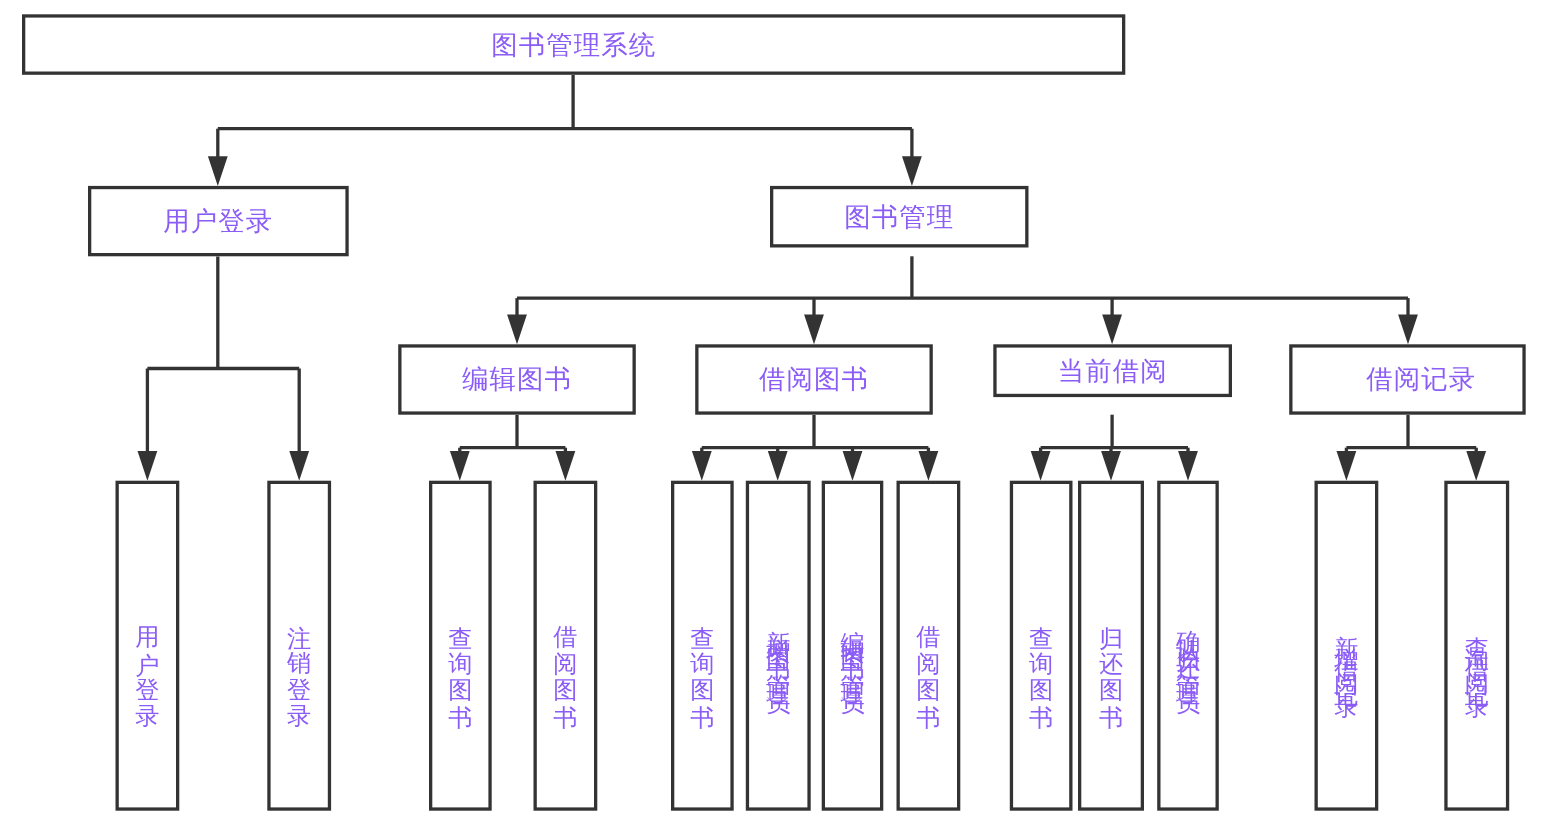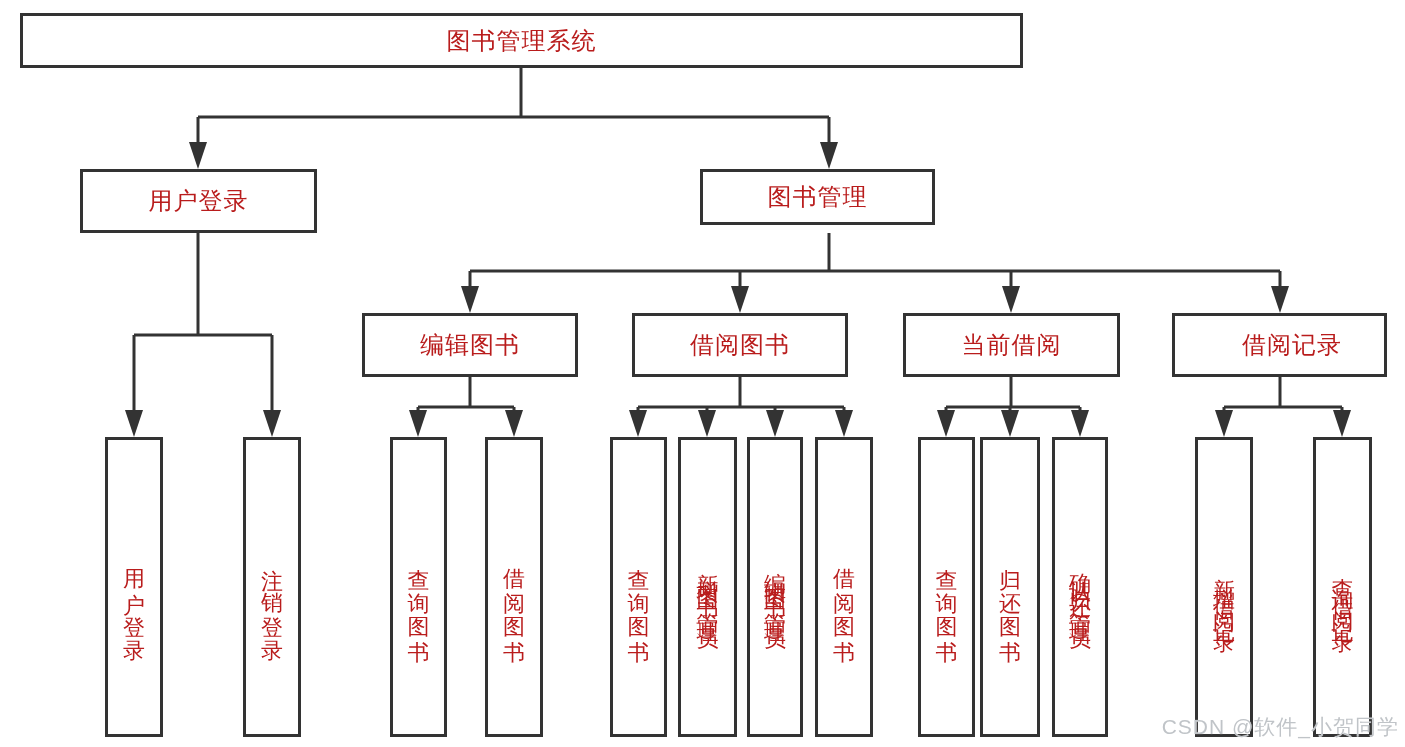--- a/index.html
+++ b/index.html
@@ -18,21 +18,21 @@
     pointer-events: none;
   }
   .node {
     position: absolute;
     box-sizing: border-box;
     border: 3px solid #333333;
     background: #ffffff;
     display: flex;
     align-items: center;
     justify-content: center;
-    color: #b91c1c;
+    color: #8b5cf6;
     z-index: 2;
   }
   .hbox { font-size: 24px; letter-spacing: 1px; }
   .leaf {
     top: 437px;
     height: 300px;
     writing-mode: vertical-rl;
     text-orientation: mixed;
     font-size: 22px;
   }
@@ -121,36 +121,35 @@
     </g>
   </svg>
 
   <div class="node hbox" style="left:20px; top:13px; width:1003px; height:55px;">图书管理系统</div>
 
   <div class="node hbox" style="left:80px; top:169px; width:237px; height:64px;">用户登录</div>
   <div class="node hbox" style="left:700px; top:169px; width:235px; height:56px;">图书管理</div>
 
   <div class="node hbox" style="left:362px; top:313px; width:216px; height:64px;">编辑图书</div>
   <div class="node hbox" style="left:632px; top:313px; width:216px; height:64px;">借阅图书</div>
-  <div class="node hbox" style="left:903px; top:313px; width:217px; height:64px;">当前借阅</div>
+  <div class="node hbox" style="left:903px; top:313px; width:217px; height:48px;">当前借阅</div>
   <div class="node hbox" style="left:1172px; top:313px; width:215px; height:64px;padding-left:25px;">借阅记录</div>
 
   <div class="node leaf short" style="left:105px; width:58px;">用户登录</div>
   <div class="node leaf short" style="left:243px; width:58px;">注销登录</div>
 
   <div class="node leaf short" style="left:390px; width:57px;">查询图书</div>
   <div class="node leaf short" style="left:485px; width:58px;">借阅图书</div>
 
   <div class="node leaf short" style="left:610px; width:57px;">查询图书</div>
   <div class="node leaf long" style="left:678px; width:59px;">新增图书（管理员）</div>
   <div class="node leaf long" style="left:747px; width:56px;">编辑图书（管理员）</div>
   <div class="node leaf short" style="left:815px; width:58px;">借阅图书</div>
 
   <div class="node leaf short" style="left:918px; width:57px;">查询图书</div>
   <div class="node leaf short" style="left:980px; width:60px;">归还图书</div>
   <div class="node leaf long" style="left:1052px; width:56px;">确认归还（管理员）</div>
 
   <div class="node leaf mid" style="left:1195px; width:58px;">新增借阅记录</div>
   <div class="node leaf mid" style="left:1313px; width:59px;">查询借阅记录</div>
 
-  <div class="watermark">CSDN @软件_小贺同学</div>
 
 </div>
 
 </body></html>

